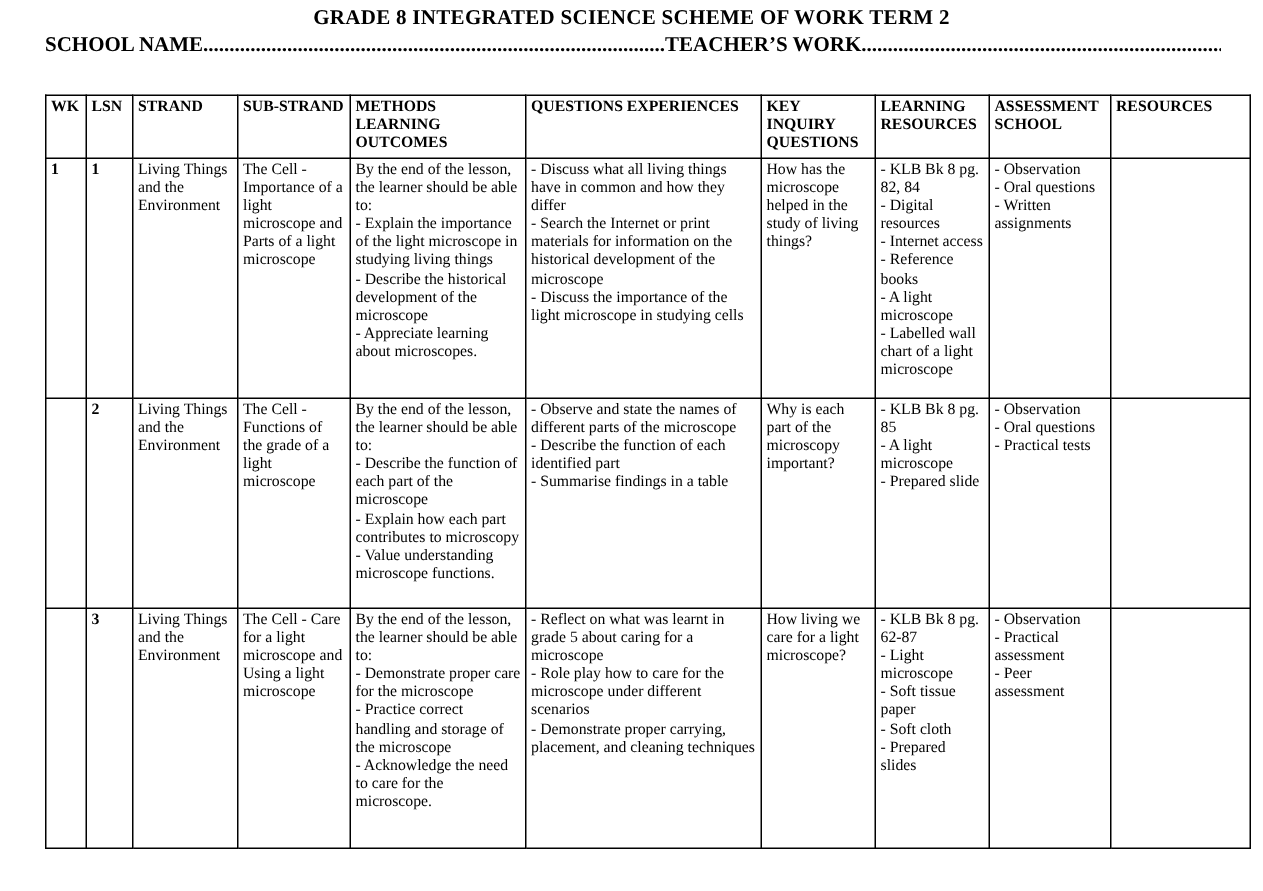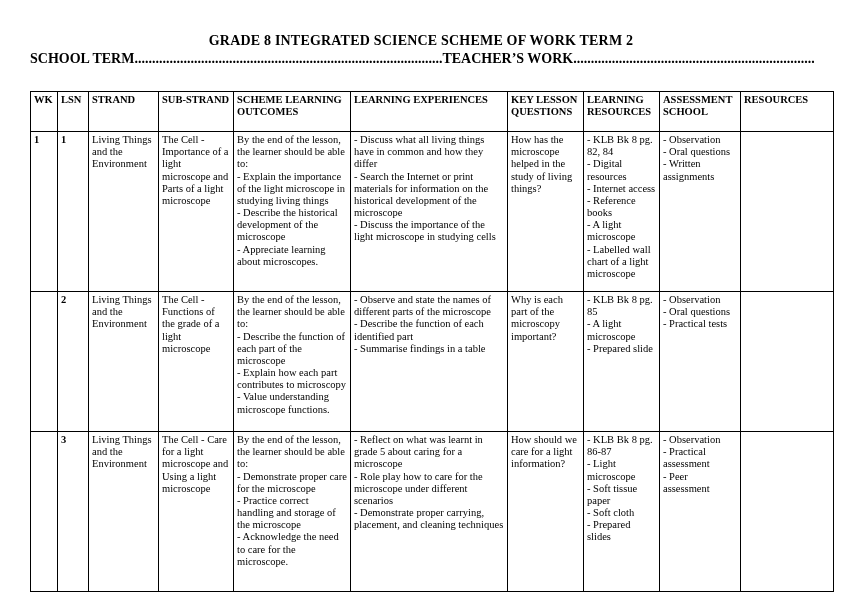--- a/index.html
+++ b/index.html
@@ -4,21 +4,21 @@
 <style>
   * { margin: 0; padding: 0; box-sizing: border-box; }
   html, body {
     width: 842px; height: 594px;
     background: #ffffff;
     color: #000000;
     font-family: "Liberation Serif", serif;
   }
   .page {
     width: 842px; height: 594px;
-    padding-top: 32px;
+    padding-top: 4px;
     overflow: hidden;
   }
   .doc-title {
     text-align: center;
     font-weight: bold;
     font-size: 14px;
     line-height: 17px;
     letter-spacing: 0.2px;
   }
   .name-line {
@@ -56,44 +56,44 @@
   tr.row2 { height: 140px; }
   tr.row3 { height: 160px; }
 </style>
 </head>
 <body>
 
 <div class="page">
 
   <div class="doc-title">GRADE 8 INTEGRATED SCIENCE SCHEME OF WORK TERM 2</div>
 
-  <div class="name-line"><span>SCHOOL TERM</span><span>........................................................................................</span><span>TEACHER’S WORK</span><span>......................................................................</span></div>
+  <div class="name-line"><span>SCHOOL NAME</span><span>........................................................................................</span><span>TEACHER’S WORK</span><span>......................................................................</span></div>
 
   <table class="sow">
     <colgroup>
       <col style="width:27px">
         <col style="width:31px">
         <col style="width:70px">
         <col style="width:75px">
         <col style="width:117px">
         <col style="width:157px">
         <col style="width:76px">
         <col style="width:76px">
         <col style="width:81px">
         <col style="width:93px">
     </colgroup>
     <thead>
       <tr class="hdr">
         <th>WK</th>
         <th>LSN</th>
         <th>STRAND</th>
         <th>SUB-STRAND</th>
-        <th>SCHEME LEARNING OUTCOMES</th>
-        <th>LEARNING EXPERIENCES</th>
-        <th>KEY LESSON QUESTIONS</th>
+        <th>METHODS LEARNING OUTCOMES</th>
+        <th>QUESTIONS EXPERIENCES</th>
+        <th>KEY INQUIRY QUESTIONS</th>
         <th>LEARNING RESOURCES</th>
         <th>ASSESSMENT SCHOOL</th>
         <th>RESOURCES</th>
       </tr>
     </thead>
     <tbody>
       <tr class="row1">
         <td class="num">1</td>
         <td class="num">1</td>
         <td>Living Things and the Environment</td>
@@ -143,22 +143,22 @@
         <td class="num">3</td>
         <td>Living Things and the Environment</td>
         <td>The Cell - Care for a light microscope and Using a light microscope</td>
         <td>By the end of the lesson, the learner should be able to:
 - Demonstrate proper care for the microscope
 - Practice correct handling and storage of the microscope
 - Acknowledge the need to care for the microscope.</td>
         <td>- Reflect on what was learnt in grade 5 about caring for a microscope
 - Role play how to care for the microscope under different scenarios
 - Demonstrate proper carrying, placement, and cleaning techniques</td>
-        <td>How should we care for a light information?</td>
-        <td>- KLB Bk 8 pg. 86-87
+        <td>How living we care for a light microscope?</td>
+        <td>- KLB Bk 8 pg. 62-87
 - Light microscope
 - Soft tissue paper
 - Soft cloth
 - Prepared slides</td>
         <td>- Observation
 - Practical assessment
 - Peer assessment</td>
         <td></td>
       </tr>
     </tbody>

